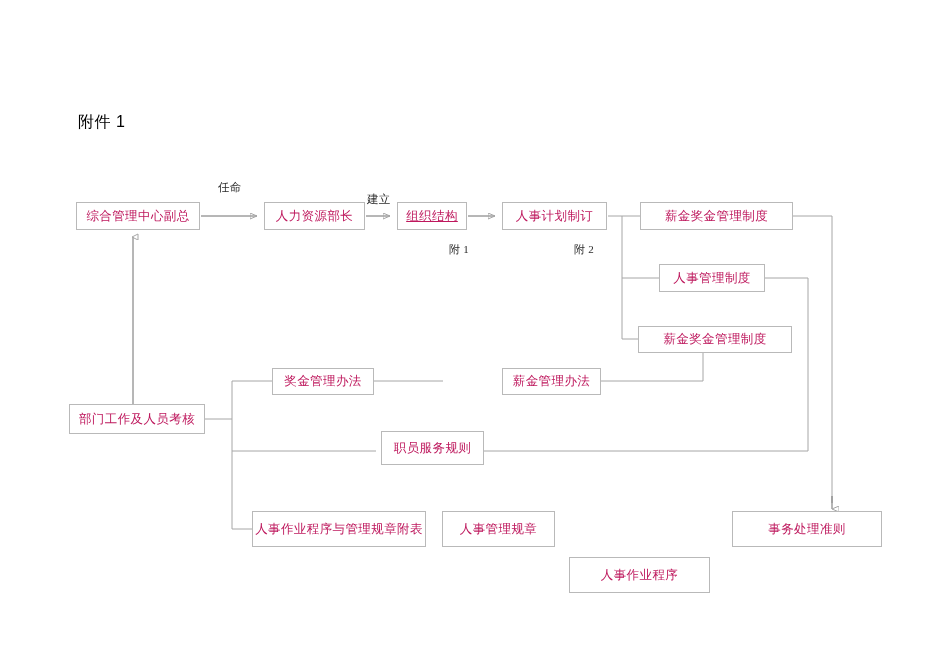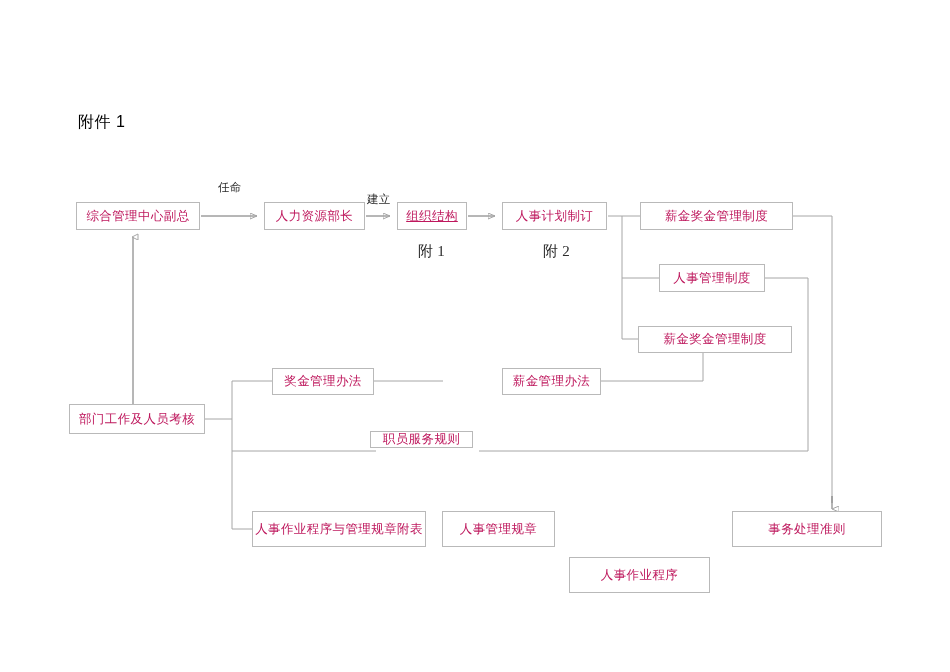--- a/index.html
+++ b/index.html
@@ -46,24 +46,25 @@
   }
   .edge-label {
     position: absolute;
     font-size: 11.5px;
     color: #2b2b2b;
     white-space: nowrap;
     letter-spacing: 0.3px;
   }
   .note {
     position: absolute;
-    font-size: 15px;
+    font-size: 11px;
     color: #2b2b2b;
     white-space: nowrap;
     letter-spacing: 0.3px;
+    margin-left: 31px;
   }
   svg#wires {
     position: absolute;
     left: 0; top: 0;
     width: 950px;
     height: 672px;
     pointer-events: none;
   }
   svg#wires path, svg#wires line {
     stroke: #a6a6a6;
@@ -135,21 +136,21 @@
   <div class="node" style="left: 76px; top: 202px; width: 124px; height: 28px;">综合管理中心副总</div>
   <div class="node" style="left: 264px; top: 202px; width: 101px; height: 28px;">人力资源部长</div>
   <div class="node" style="left: 397px; top: 202px; width: 70px; height: 28px; text-decoration: underline;">组织结构</div>
   <div class="node" style="left: 502px; top: 202px; width: 105px; height: 28px;">人事计划制订</div>
   <div class="node" style="left: 640px; top: 202px; width: 153px; height: 28px;">薪金奖金管理制度</div>
   <div class="node" style="left: 659px; top: 264px; width: 106px; height: 28px;">人事管理制度</div>
   <div class="node" style="left: 638px; top: 326px; width: 154px; height: 27px;">薪金奖金管理制度</div>
   <div class="node" style="left: 272px; top: 368px; width: 102px; height: 27px;">奖金管理办法</div>
   <div class="node" style="left: 461px; top: 368px; width: 99px; height: 27px; margin-left: 41px;">薪金管理办法</div>
   <div class="node" style="left: 69px; top: 404px; width: 136px; height: 30px;">部门工作及人员考核</div>
-  <div class="node" style="left: 370px; top: 431px; width: 103px; height: 17px;">职员服务规则</div>
+  <div class="node" style="left: 381px; top: 431px; width: 103px; height: 34px;">职员服务规则</div>
   <div class="node" style="left: 252px; top: 511px; width: 174px; height: 36px;">人事作业程序与管理规章附表</div>
   <div class="node" style="left: 442px; top: 511px; width: 113px; height: 36px; text-align: right;">人事管理规章</div>
   <div class="node" style="left: 569px; top: 511px; width: 141px; height: 36px; margin-top: 46px;">人事作业程序</div>
   <div class="node" style="left: 732px; top: 511px; width: 150px; height: 36px;">事务处理准则</div>
 
   <div class="edge-label" style="left: 218px; top: 180px;">任命</div>
   <div class="edge-label" style="left: 367px; top: 192px;">建立</div>
 
   <div class="note" style="left: 418px; top: 242px;">附 1</div>
   <div class="note" style="left: 543px; top: 242px;">附 2</div>

